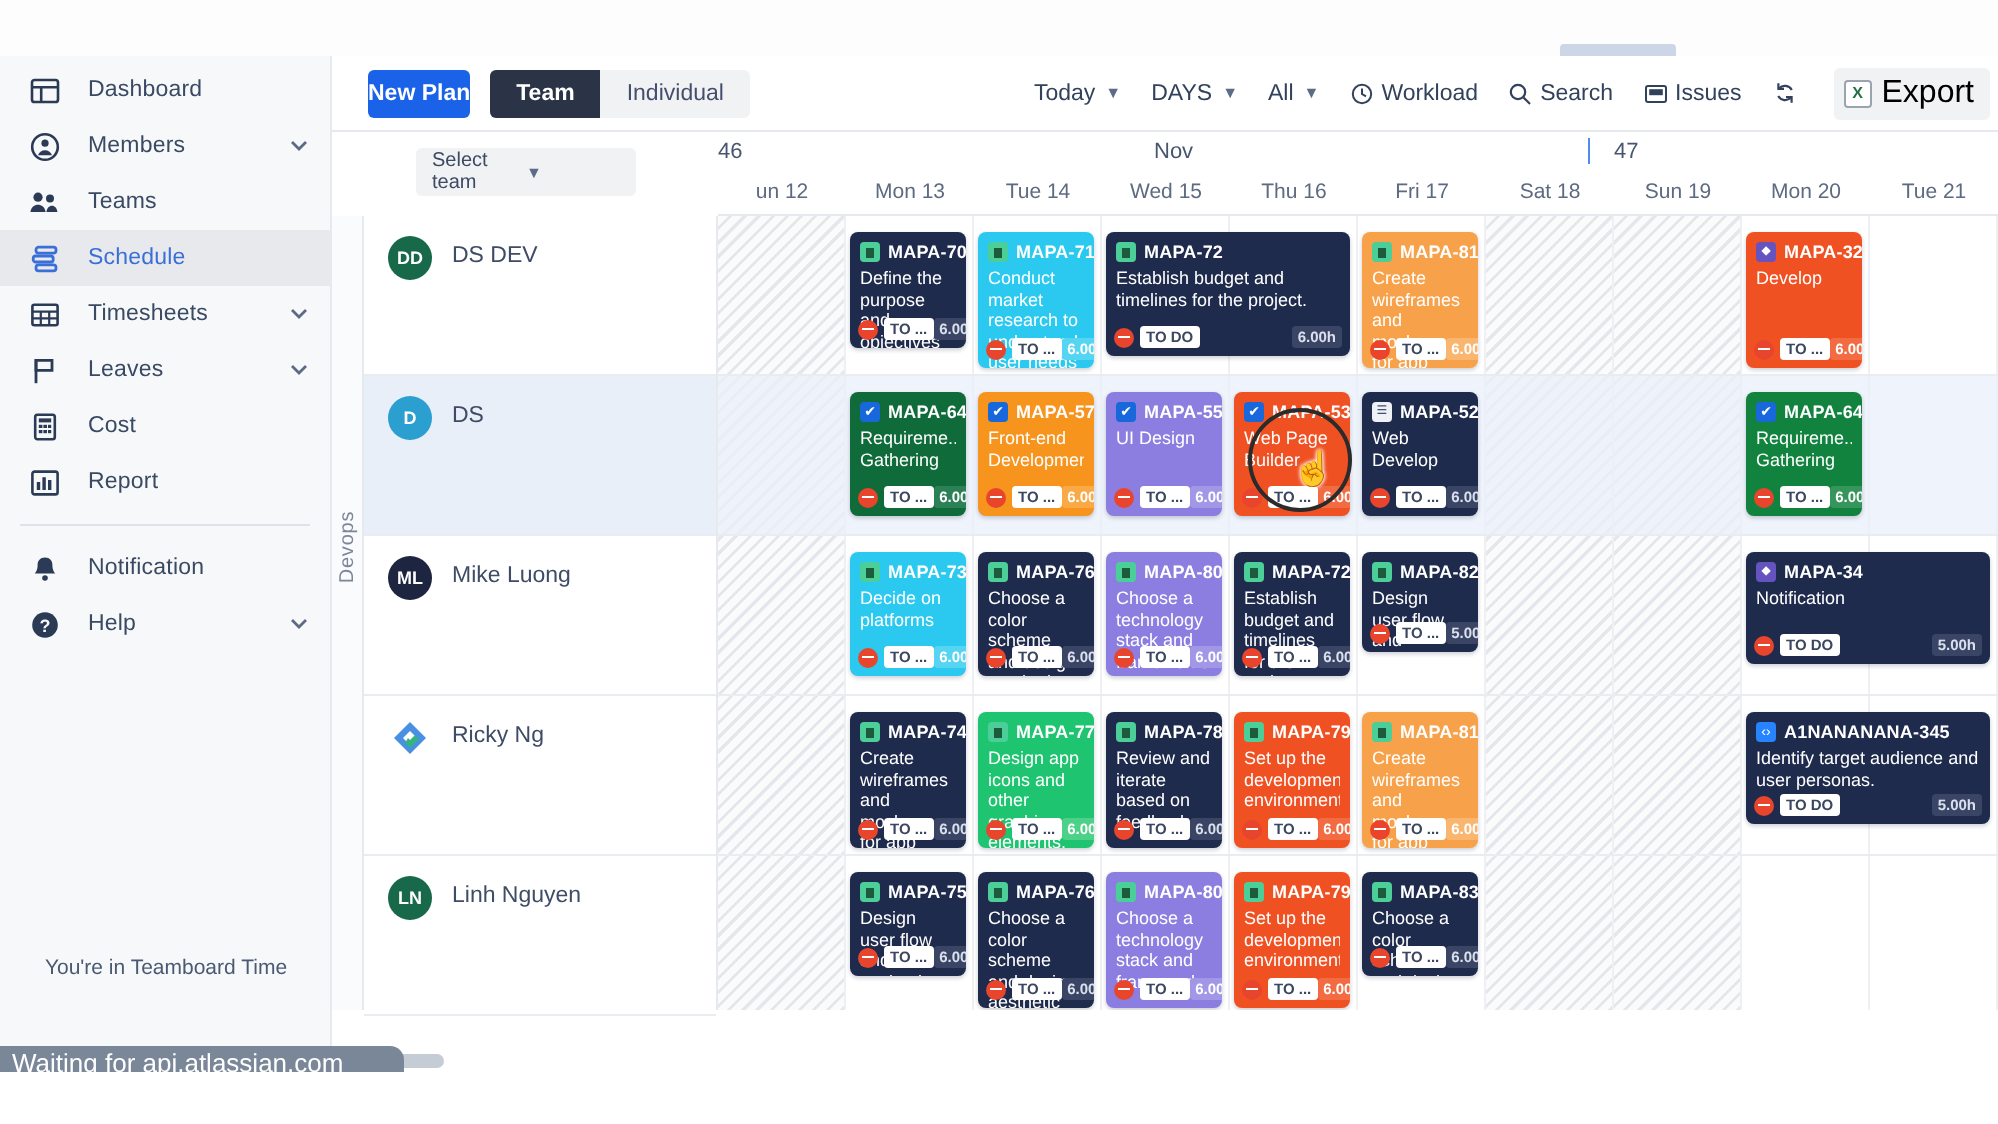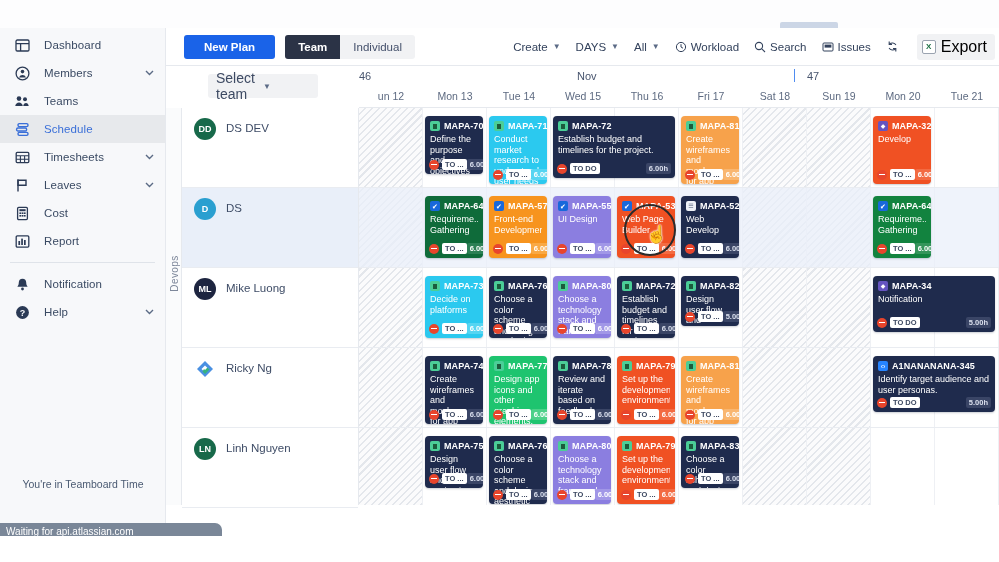--- a/index.html
+++ b/index.html
@@ -22,47 +22,47 @@
   .nav-item .chev { width:12px; height:12px; color:#5b6b85; display:flex; align-items:center; justify-content:center;}
   .nav-item.active { background:#e7e9ec; }
   .nav-item.active .lbl { color:#3a6fd8; }
   .nav-item.active .ic { color:#3a6fd8; }
   .nav-sep { height:1px; background:#dfe3e9; margin:7px 10px 7px 10px; }
   .nav-gap { height:3px; }
   .sb-footer { position:absolute; left:0; bottom:34px; width:166px; text-align:center;
                font-size:10.5px; color:#4a5a72; }
 
   
-  .statusbar { position:absolute; left:0; bottom:22px; width:222px; height:17px;
+  .statusbar { position:absolute; left:0; bottom:22px; width:202px; height:17px;
                background:#7a8798; border-top-right-radius:7px; color:#fff;
-               font-size:10px; line-height:17px; padding-left:6px; overflow:hidden;
+               font-size:13px; line-height:17px; padding-left:6px; overflow:hidden;
                white-space:nowrap; }
   .bottom-white { position:absolute; left:0; bottom:0; width:999px; height:26px; background:#fff; }
 
   
   .toolbar { position:absolute; left:166px; top:28px; width:833px; height:38px;
              background:#fff; border-bottom:1px solid #e6e9ee; display:flex; align-items:center; }
   .btn-newplan { margin-left:18px; background:#1a63e8; color:#fff; font-size:11.5px; font-weight:bold;
-                 padding:6px 20px; border-radius:3px; cursor:pointer; }
+                 padding:6px 0; border-radius:3px; cursor:pointer; }
   .segctl { margin-left:10px; display:flex; background:#f1f2f4; border-radius:3px; overflow:hidden; }
   .segctl div { font-size:11.5px; padding:6px 13px; cursor:pointer; color:#44506b; }
   .segctl div.on { background:#2b3346; color:#fff; font-weight:bold; }
   .tb-right { margin-left:auto; display:flex; align-items:center; padding-right:4px; }
   .tb-item { display:flex; align-items:center; font-size:11.5px; color:#33425c; margin-left:15px; cursor:pointer; }
   .tb-item .cv { margin-left:5px; font-size:8px; color:#5c6b86; }
   .tb-item .gi { margin-right:4px; display:flex; align-items:center; }
   .tb-export { display:flex; align-items:center; background:#f1f2f4; border-radius:3px; padding:4px 8px 4px 5px; margin-left:14px; cursor:pointer;}
   .xls { width:14px; height:14px; border:1px solid #9aa3b0; background:#fff; border-radius:2px;
          display:flex; align-items:center; justify-content:center; font-size:8px; font-weight:bold; color:#1e7145; margin-right:5px;}
 
   
   .teambar { position:absolute; left:166px; top:66px; width:193px; height:42px; background:#fff; }
   .team-select { position:absolute; left:42px; top:8px; width:110px; height:24px; background:#f1f2f4;
                  border-radius:3px; display:flex; align-items:center; padding:0 8px; cursor:pointer; }
-  .team-select span { font-size:14px; color:#3d4a63; flex:1; }
+  .team-select span { font-size:10px; color:#3d4a63; flex:1; }
   .team-select .cv { font-size:8px; color:#5c6b86; }
 
   
   .gridhead { position:absolute; left:359px; top:66px; width:640px; height:42px; background:#fff;
               border-bottom:1px solid #e6e9ee; overflow:hidden;}
   .wkrow { position:relative; height:21px; }
   .wklabel { position:absolute; top:4px; font-size:11px; color:#48556e; }
   .wkdiv { position:absolute; top:3px; width:1px; height:13px; background:#4f8cf0; }
   .dayrow { position:relative; height:21px; }
   .daycell { position:absolute; top:3px; width:64px; text-align:center; font-size:10.5px; color:#5d6a81; }
@@ -298,21 +298,21 @@
   <div class="bottom-white"></div>
 
   <div class="toolbar">
     <div class="btn-newplan">New Plan</div>
     <div class="segctl">
       <div class="on">Team</div>
       <div>Individual</div>
     </div>
     <div class="tb-right">
       <div class="tb-item">
-        <span>Create</span>
+        <span>Today</span>
         <span class="cv">▼</span>
       </div>
       <div class="tb-item">
         <span>DAYS</span>
         <span class="cv">▼</span>
       </div>
       <div class="tb-item">
         <span>All</span>
         <span class="cv">▼</span>
       </div>

